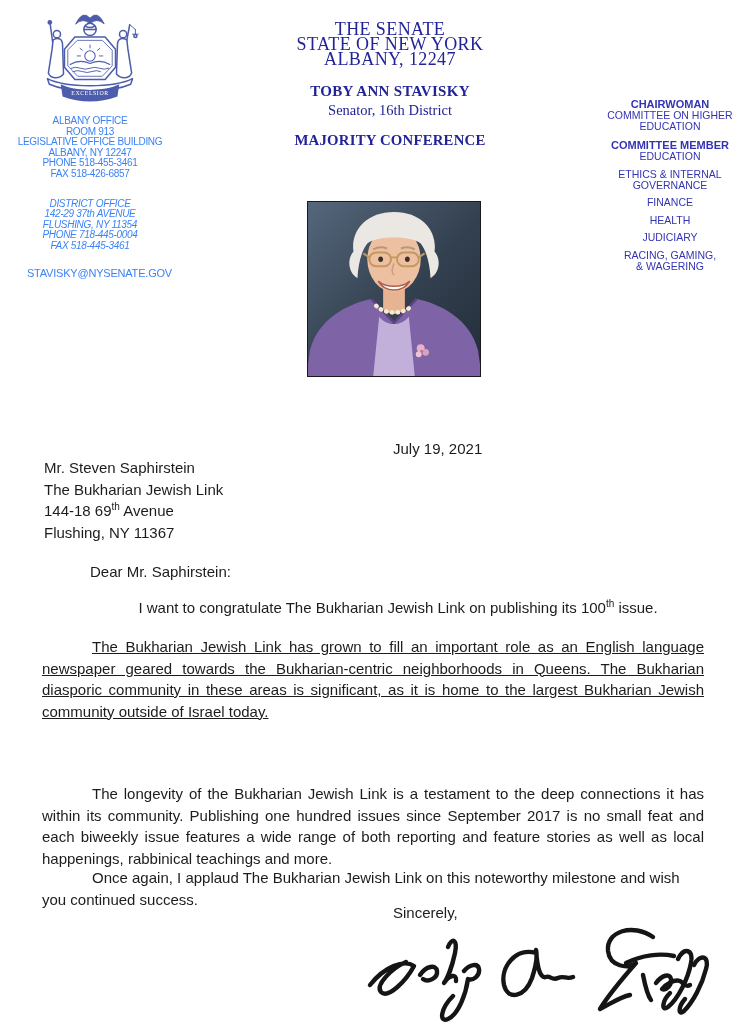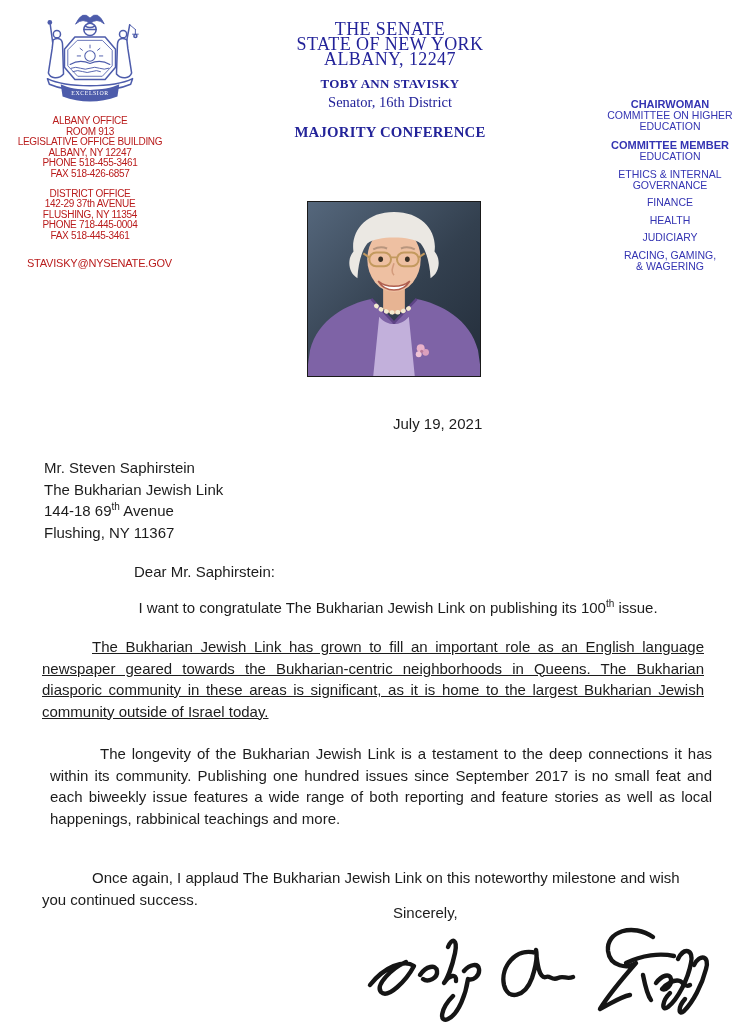--- a/index.html
+++ b/index.html
@@ -7,40 +7,40 @@
     width: 740px; height: 1030px;
     background: #ffffff;
     font-family: "Liberation Sans", sans-serif;
     overflow: hidden;
   }
   .page { position: absolute; top: 0; left: 0; width: 740px; height: 1030px; background: #fff; }
 
   
   .lh-left {
     position: absolute; left: 8px; top: 5px; width: 164px;
-    text-align: center; color: #b91c1c;
+    text-align: center; color: #3b82f6;
   }
   .seal-wrap { width: 104px; margin: 0 auto; }
   .addr-block {
     font-size: 10px; line-height: 10.6px; letter-spacing: -0.3px;
     margin-top: 7px;
   }
-  .addr-block.second { margin-top: 9px; }
+  .addr-block.second { margin-top: 19px; font-style: italic; }
   .email-line {
     margin-top: 15px; font-size: 11px; letter-spacing: -0.2px; text-align: right;
   }
 
   
   .lh-center {
     position: absolute; left: 250px; top: 22px; width: 280px;
     text-align: center; font-family: "Liberation Serif", serif;
     color: #232399;
   }
   .senate-line { font-size: 18px; line-height: 15.2px; letter-spacing: 0.4px; }
-  .senator-name { margin-top: 8px; font-size: 13px; font-weight: bold; letter-spacing: 0.3px; }
+  .senator-name { margin-top: 15px; font-size: 15px; font-weight: bold; letter-spacing: 0.3px; }
   .senator-title { font-size: 14.5px; margin-top: 2px; }
   .role-lines { margin-top: 14px; font-weight: bold; font-size: 14.8px; line-height: 15.5px; letter-spacing: 0.2px; }
 
   
   .lh-right {
     position: absolute; left: 596px; top: 99px; width: 148px;
     text-align: center; color: #3434b2;
     font-size: 10.5px; line-height: 11px;
   }
   .rc-bold { font-weight: bold; font-size: 11px; }
@@ -50,27 +50,27 @@
 
   
   .photo {
     position: absolute; left: 307px; top: 201px; width: 174px; height: 176px;
     border: 1px solid #1a1a1a; box-sizing: border-box;
   }
   .photo svg { display: block; }
 
   
   .ltr { color: #1c1c1c; font-size: 15px; line-height: 21.5px; }
-  .date-line { position: absolute; left: 393px; top: 413px; }
+  .date-line { position: absolute; left: 393px; top: 438px; }
   .recipient { position: absolute; left: 44px; top: 457px; }
-  .salutation { position: absolute; left: 90px; top: 561px; margin-left: 44px; }
+  .salutation { position: absolute; left: 90px; top: 561px; }
   .para { position: absolute; left: 42px; width: 662px; text-indent: 50px; text-align: justify; }
   .p1 { top: 597px; text-align: center; }
   .p2 { top: 636px; text-decoration: underline; }
-  .p3 { top: 743px; margin-left: 8px; }
+  .p3 { top: 783px; }
   .p4 { top: 851px; text-align: left; margin-top: 16px; }
   .closing { position: absolute; left: 393px; top: 902px; }
   .sup { font-size: 10px; vertical-align: super; line-height: 0; }
 
   .signature {
     position: absolute; left: 360px; top: 921px; width: 352px; height: 104px;
   }
 </style>
 </head>
 <body>

